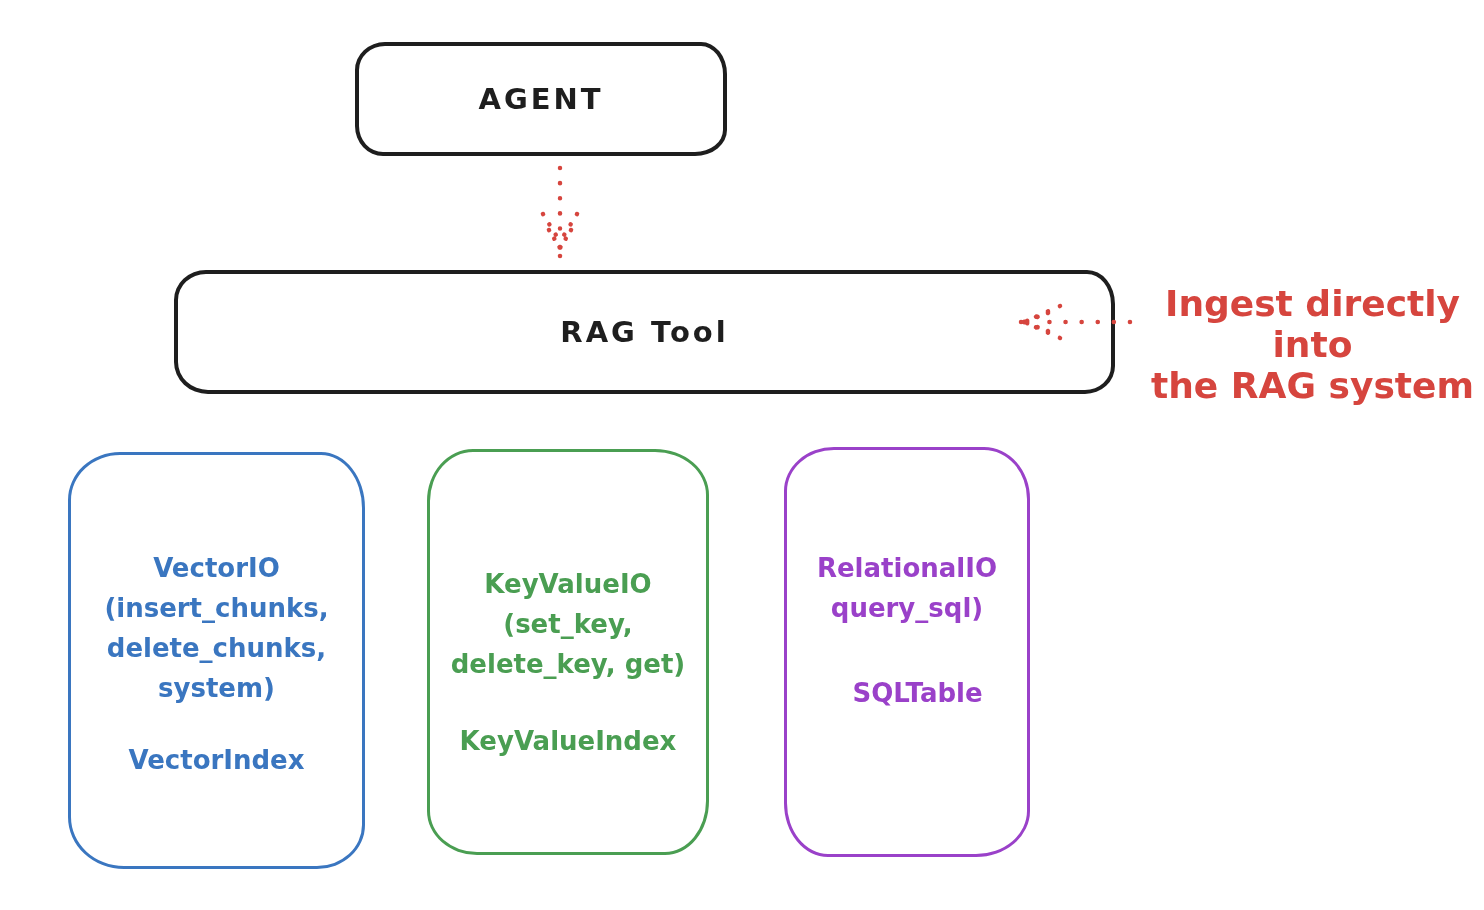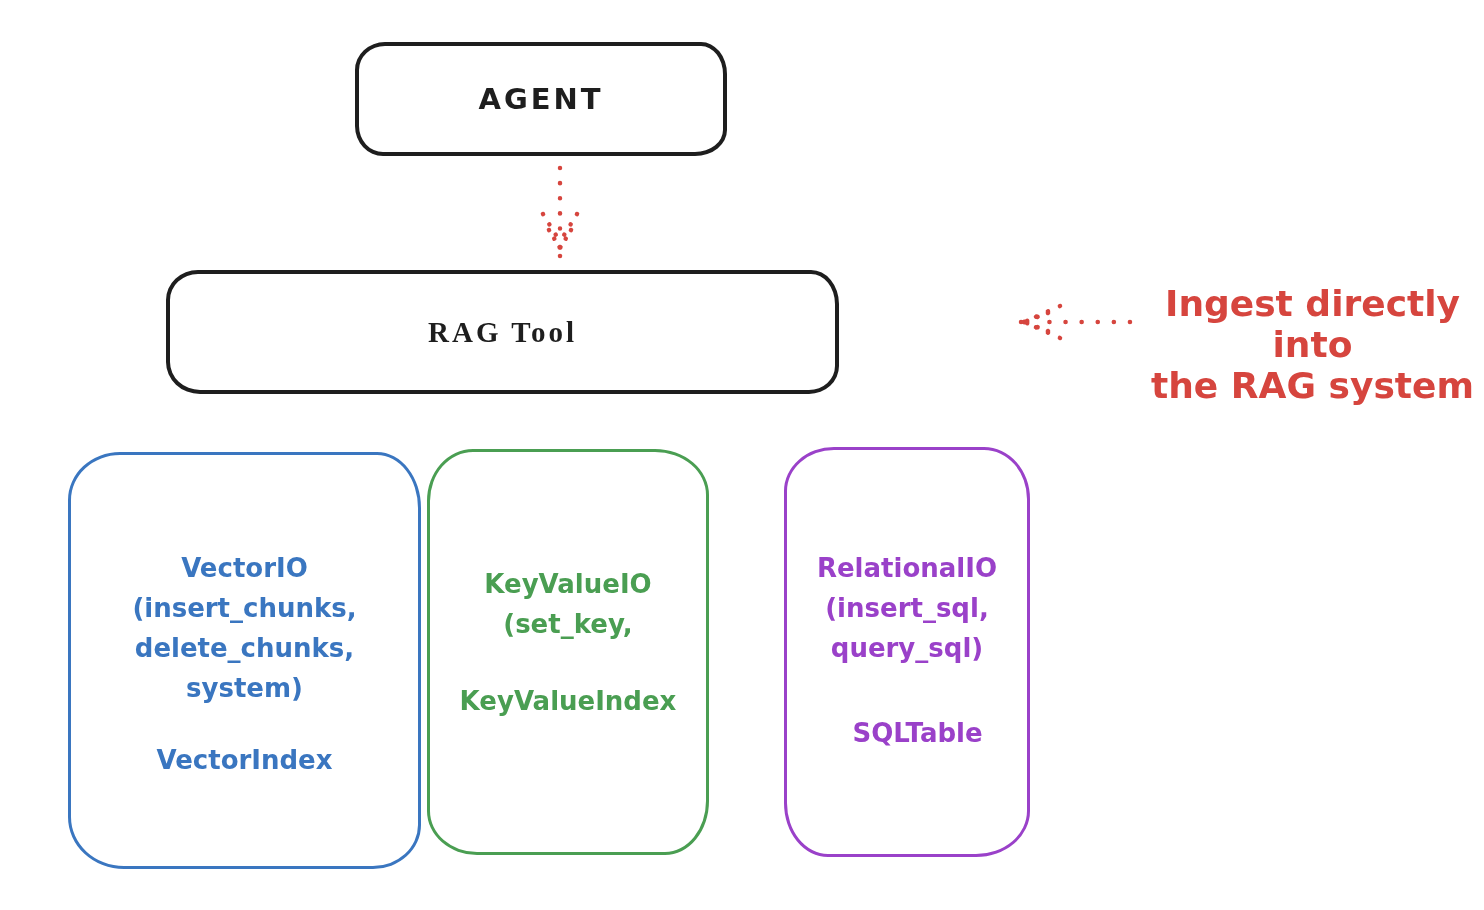--- a/index.html
+++ b/index.html
@@ -21,44 +21,43 @@
     background: #ffffff;
   }
 
   
   .node-agent {
     left: 355px; top: 42px; width: 372px; height: 114px;
     border: 4px solid #1e1e1e;
     border-radius: 30px 26px 32px 28px / 28px 32px 26px 30px;
   }
   .node-rag {
-    left: 166px; top: 270px; width: 673px; height: 124px;
+    left: 174px; top: 270px; width: 941px; height: 124px;
     border: 4px solid #1e1e1e;
     border-radius: 32px 28px 30px 34px / 30px 34px 28px 32px;
-    font-family: Liberation Serif, serif;
   }
   .node-label-black {
     color: #1e1e1e;
     font-size: 29px;
     font-weight: 600;
     letter-spacing: 3px;
   }
 
   
   .node-col {
     flex-direction: column;
     align-items: center;
     justify-content: flex-start;
     text-align: center;
     font-size: 26px;
     font-weight: 600;
     line-height: 40px;
   }
   .node-vector {
-    left: 68px; top: 452px; width: 353px; height: 417px;
+    left: 68px; top: 452px; width: 297px; height: 417px;
     border: 3.5px solid #3a76c0;
     color: #3a76c0;
     border-radius: 52px 44px 48px 56px / 48px 56px 44px 52px;
     padding-top: 93px;
   }
   .node-keyvalue {
     left: 427px; top: 449px; width: 282px; height: 406px;
     border: 3.5px solid #4a9e52;
     color: #4a9e52;
     border-radius: 46px 54px 44px 50px / 52px 46px 54px 44px;
@@ -132,23 +131,23 @@
     <div>VectorIO</div>
     <div>(insert_chunks,</div>
     <div>delete_chunks,</div>
     <div>system)</div>
     <div class="index-label-vector">VectorIndex</div>
   </div>
 
   <div class="node node-col node-keyvalue">
     <div>KeyValueIO</div>
     <div>(set_key,</div>
+    <div>delete_key, get)</div>
     <div class="index-label-keyvalue">KeyValueIndex</div>
   </div>
 
   <div class="node node-col node-relational">
     <div>RelationalIO</div>
-    <div>(insert_sql,</div>
     <div>query_sql)</div>
     <div class="index-label-relational">SQLTable</div>
   </div>
 
 </div>
 
 </body></html>

